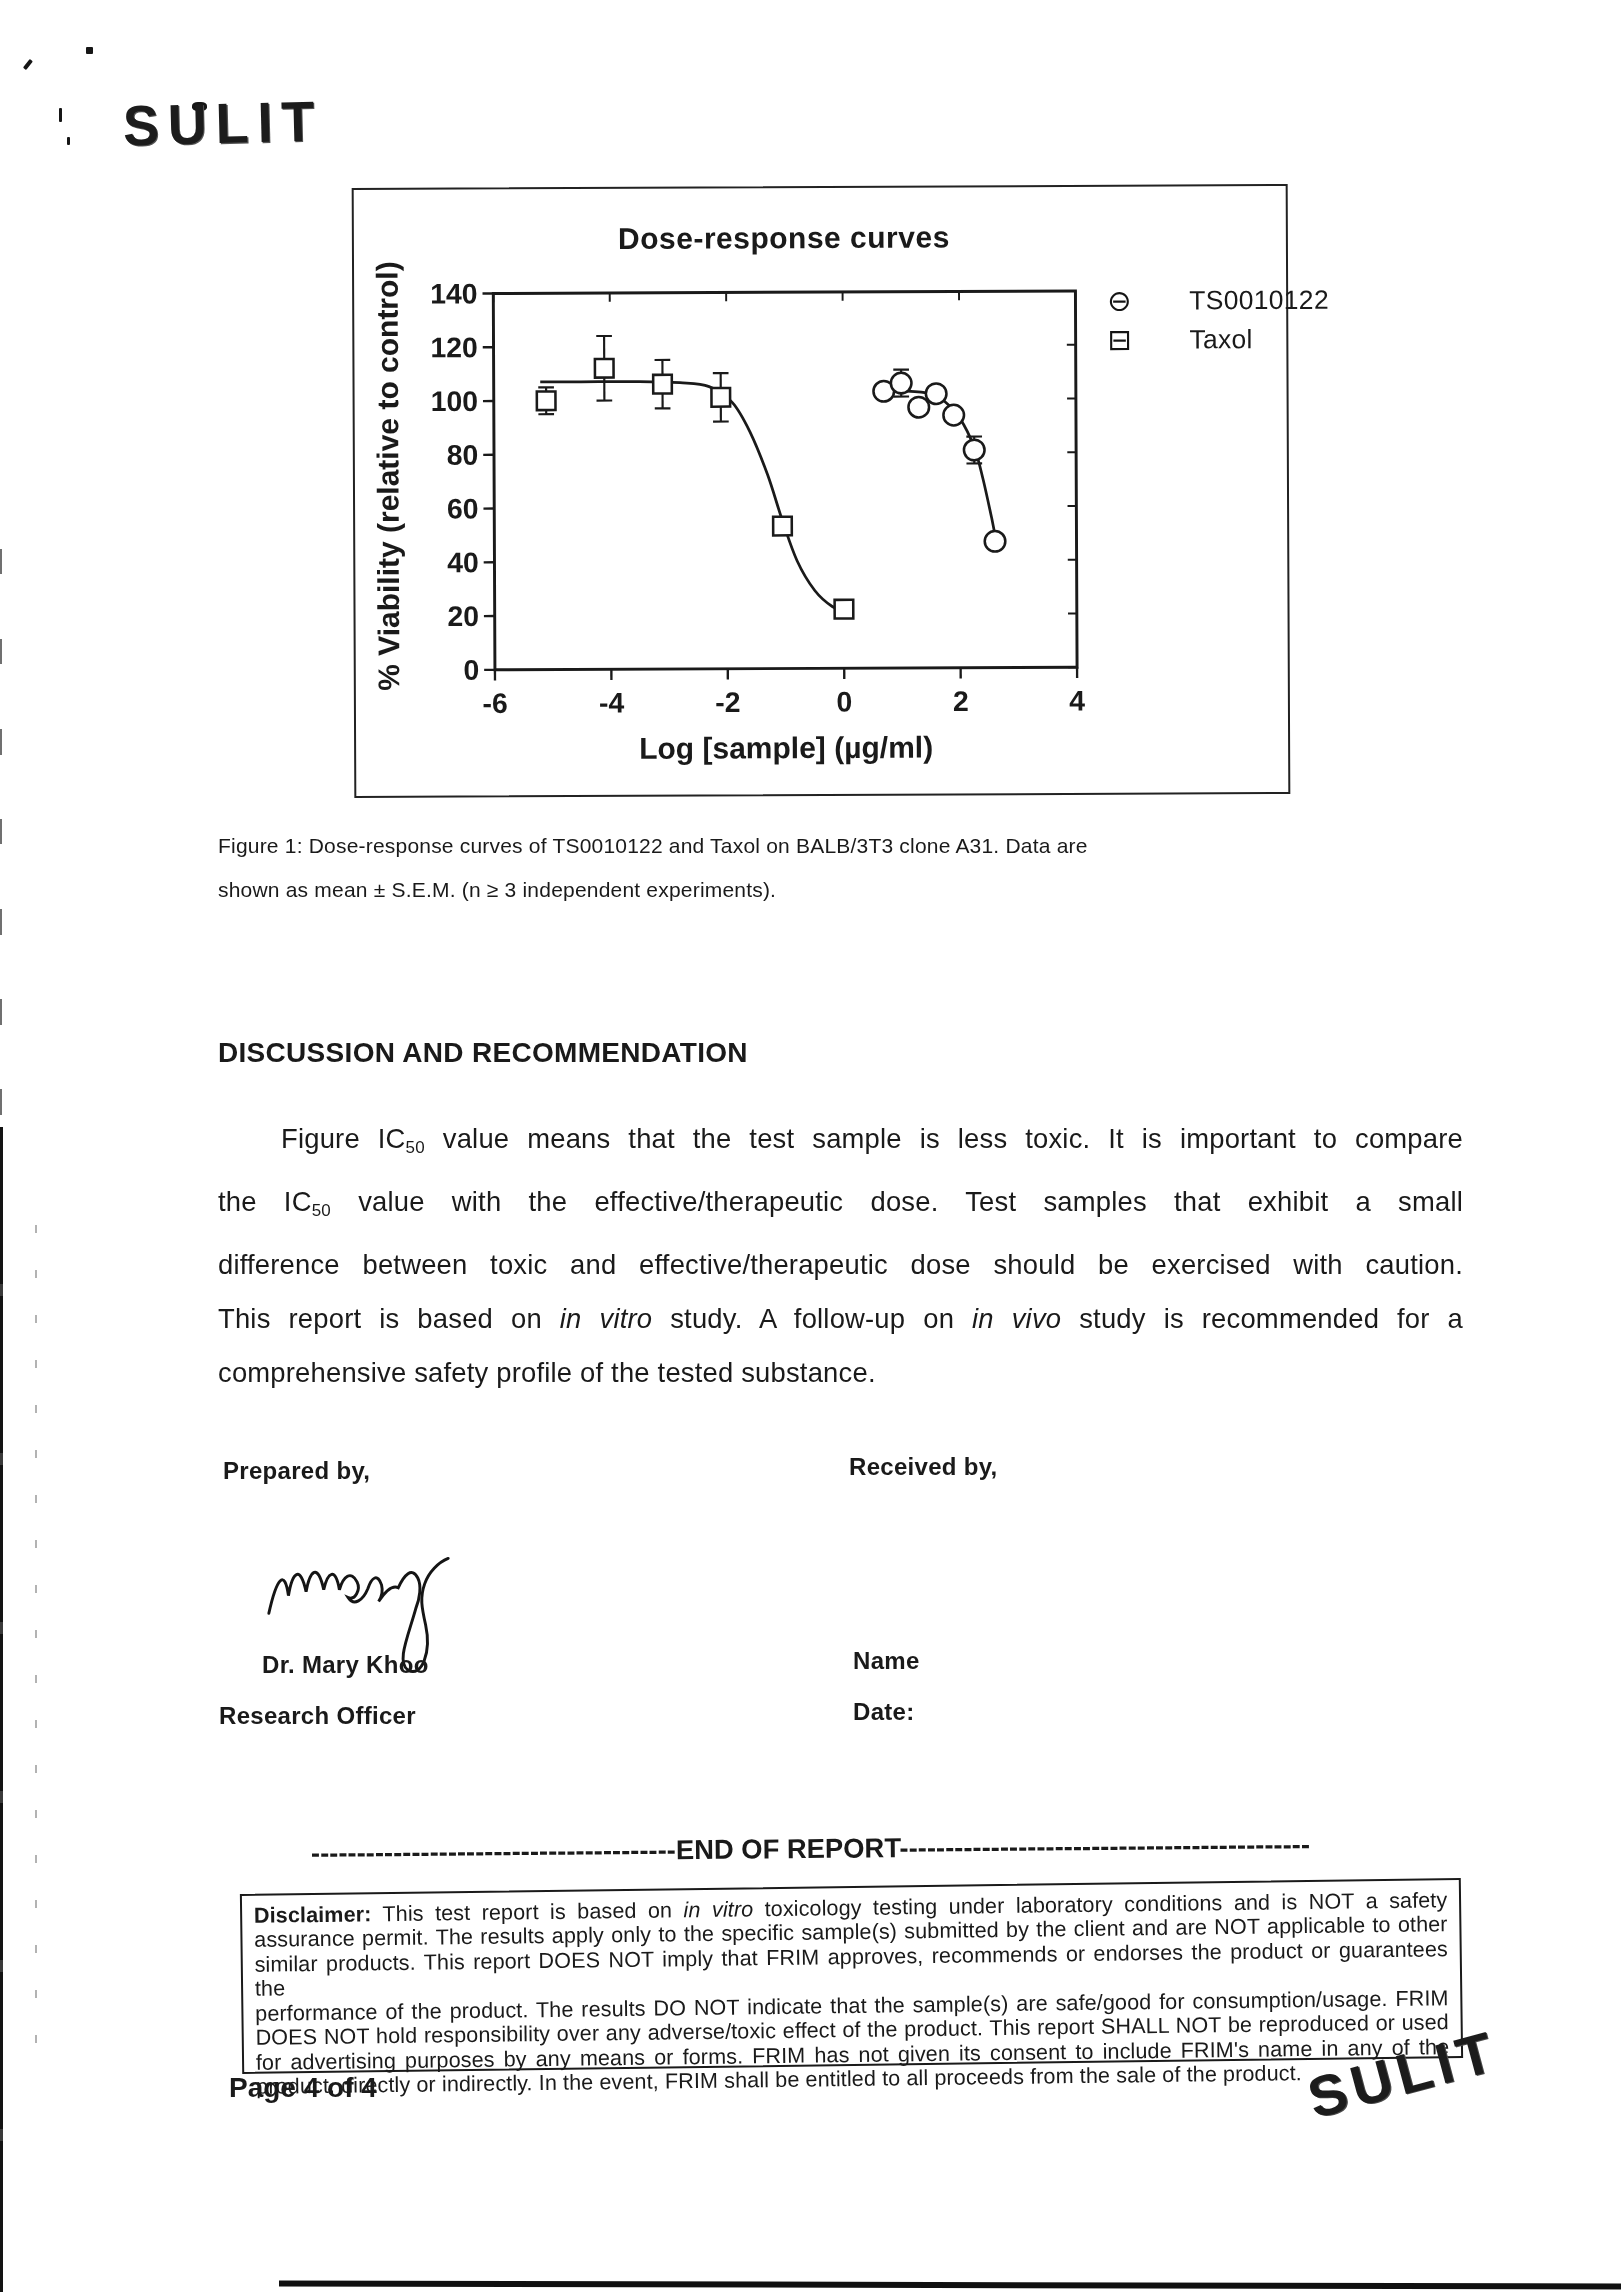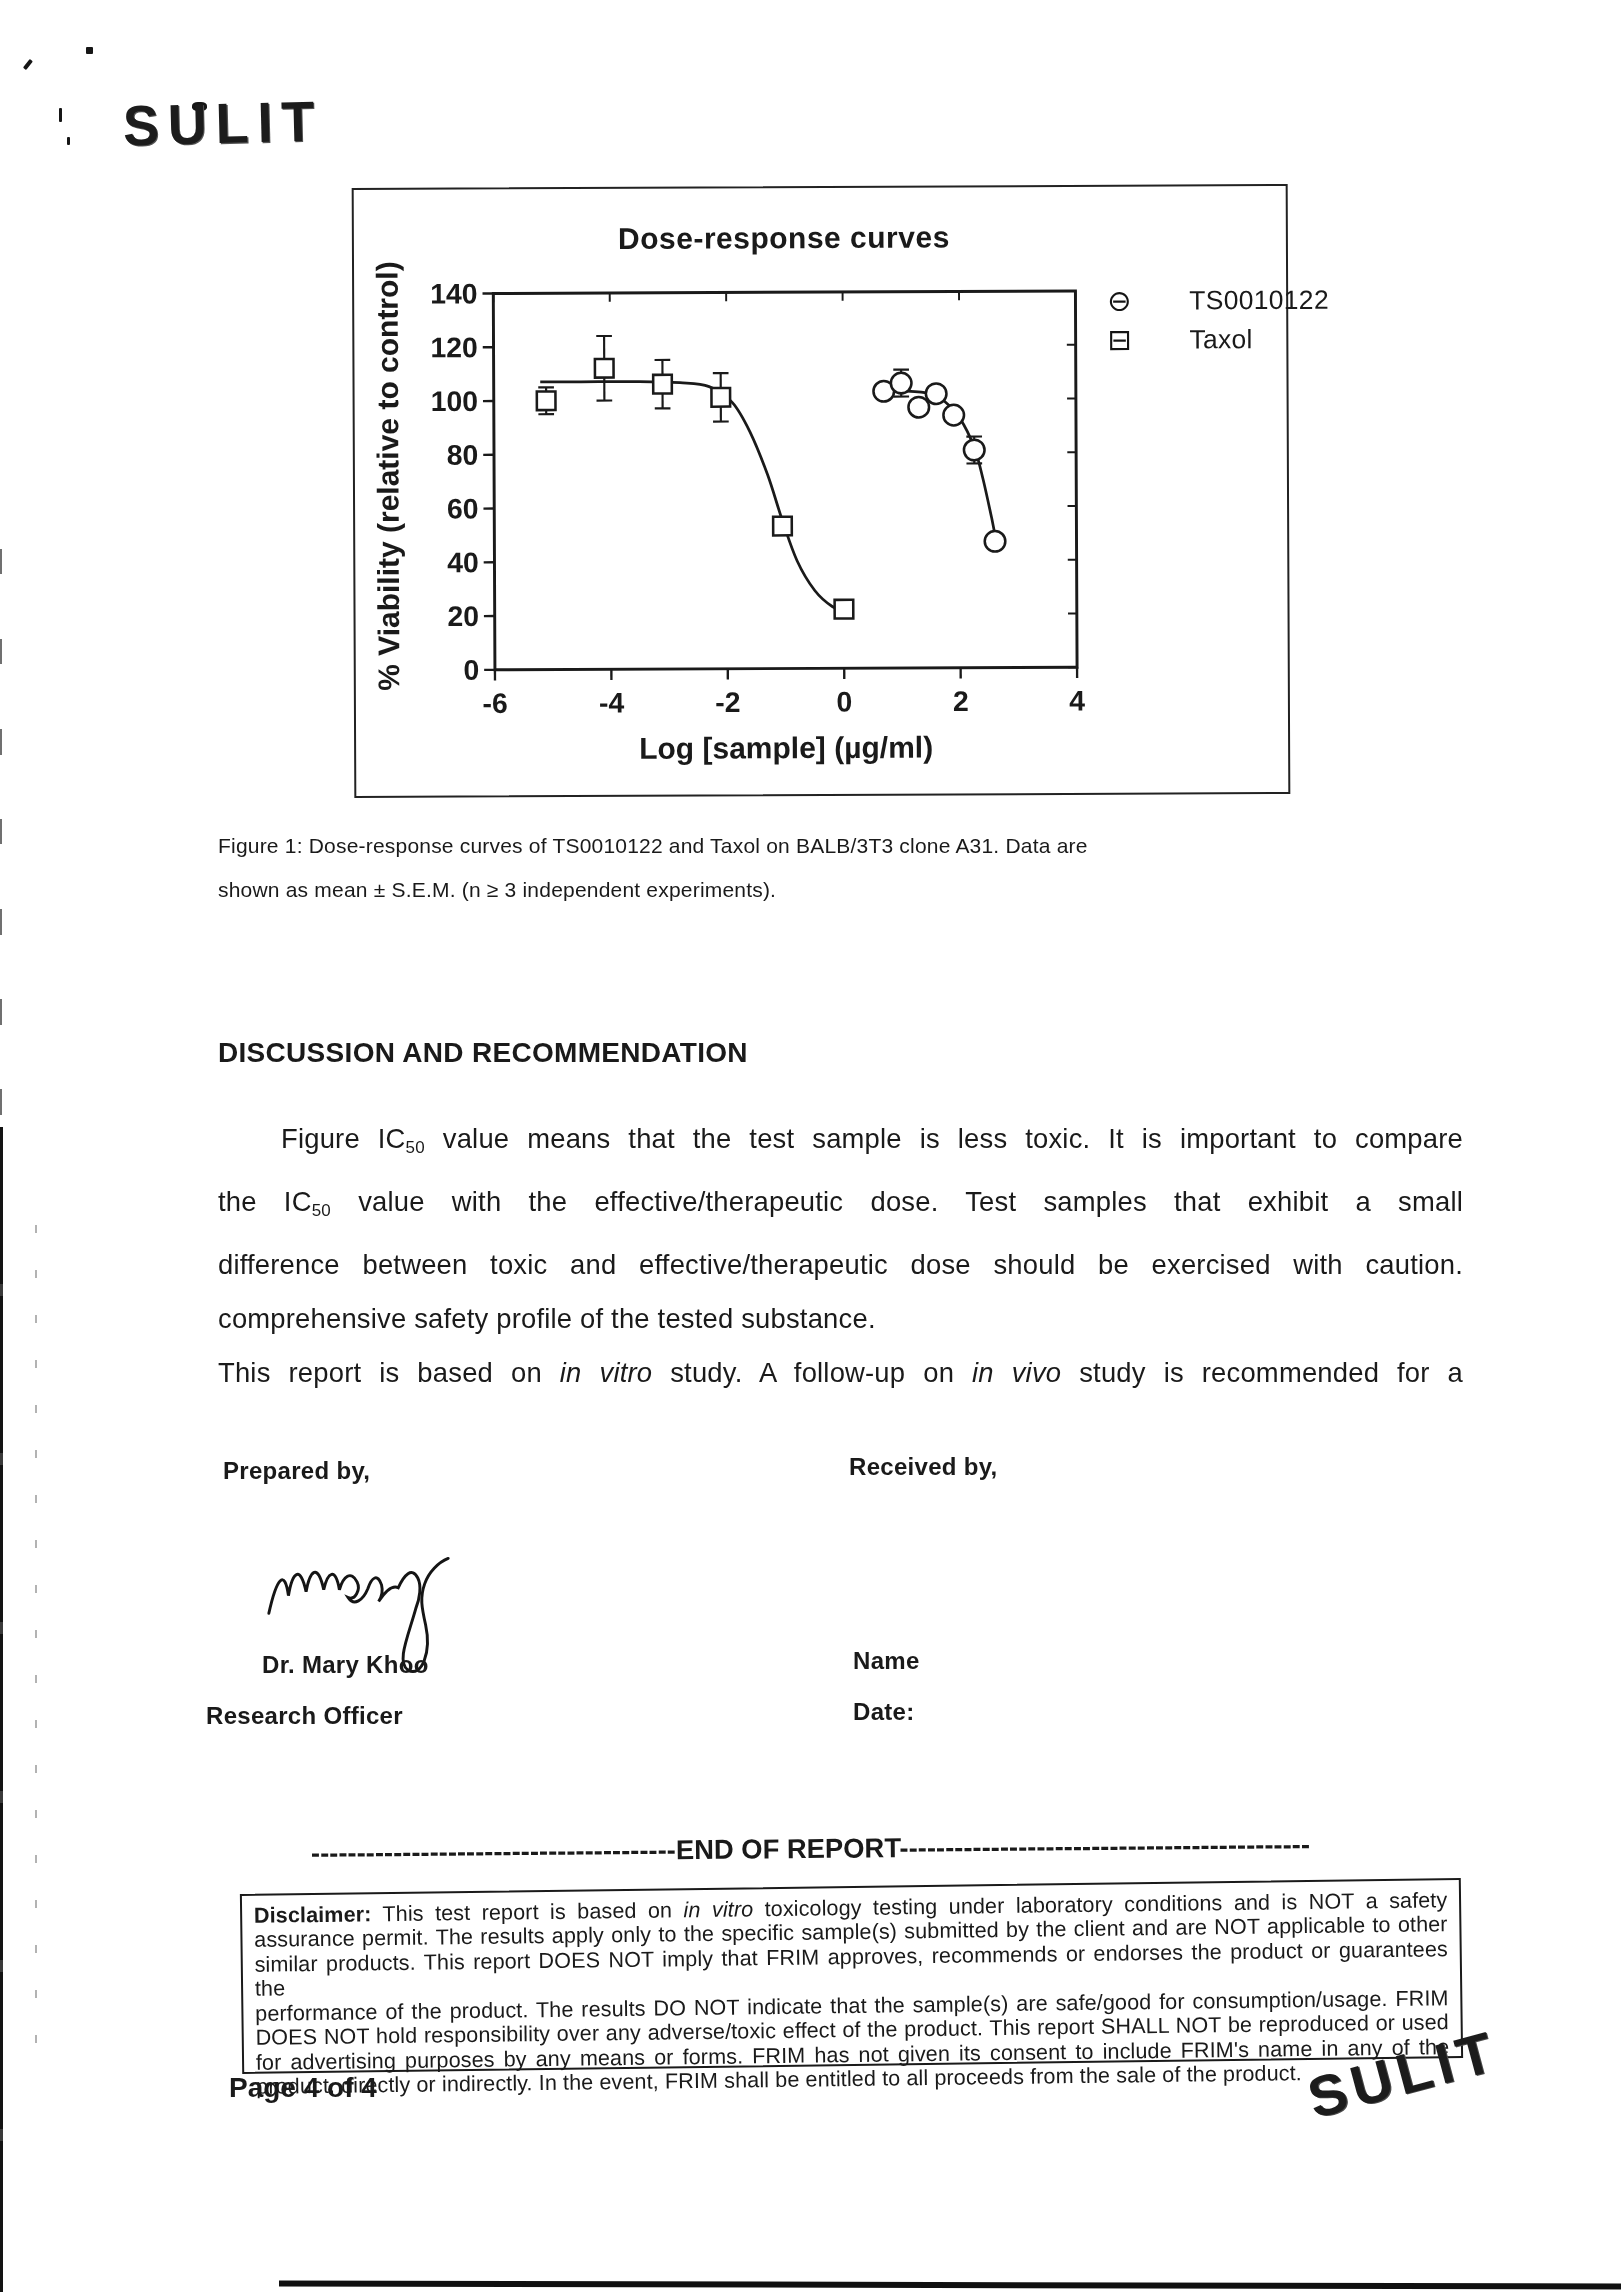--- a/index.html
+++ b/index.html
@@ -184,22 +184,22 @@
   <div class="abs caption">
       <div>Figure 1: Dose-response curves of TS0010122 and Taxol on BALB/3T3 clone A31. Data are</div>
       <div>shown as mean ± S.E.M. (n ≥ 3 independent experiments).</div>
     </div>
 
   <div class="abs heading">DISCUSSION AND RECOMMENDATION</div>
   <div class="abs paragraph">
       <div class="rline ind"><span>Figure IC</span><span class="sub">50</span><span> value means that the test sample is less toxic. It is important to compare</span></div>
       <div class="rline"><span>the IC</span><span class="sub">50</span><span> value with the effective/therapeutic dose. Test samples that exhibit a small</span></div>
       <div class="rline"><span>difference between toxic and effective/therapeutic dose should be exercised with caution.</span></div>
+      <div class="rline"><span>This report is based on </span><span class="it">in vitro</span><span> study. A follow-up on </span><span class="it">in vivo</span><span> study is recommended for a</span></div>
       <div class="rline last"><span>comprehensive safety profile of the tested substance.</span></div>
-      <div class="rline"><span>This report is based on </span><span class="it">in vitro</span><span> study. A follow-up on </span><span class="it">in vivo</span><span> study is recommended for a</span></div>
     </div>
 
   <div class="abs label-bold" style="left:223px;top:1457px;">Prepared by,</div>
   <div class="abs label-bold" style="left:849px;top:1453px;">Received by,</div>
 
   <svg class="abs signature" width="196" height="147" viewBox="0 0 200 150">
     <g fill="none" stroke="#151515" stroke-width="3" stroke-linecap="round">
       <path d="M8 98
                C16 62 24 52 28 80
                C32 56 40 48 46 76
@@ -215,21 +215,21 @@
                C164 70 162 83 158 93
                C150 122 138 148 150 156" transform="translate(0,-12)"></path>
       <path d="M150 144
                C164 152 174 126 168 98
                C164 80 162 70 167 56
                C171 44 181 34 191 30"></path>
     </g>
   </svg>
 
   <div class="abs label-bold" style="left:223px;top:1651px;margin-left:39px;">Dr. Mary Khoo</div>
-  <div class="abs label-bold" style="left:206px;top:1702px;">Research Officer</div>
+  <div class="abs label-bold" style="left:219px;top:1702px;">Research Officer</div>
   <div class="abs label-bold" style="left:853px;top:1647px;">Name</div>
   <div class="abs label-bold" style="left:853px;top:1698px;">Date:</div>
 
   <div class="abs end-line"><span>----------------------------------------</span><span>END OF REPORT</span><span>---------------------------------------------</span></div>
 
   <div class="abs disclaimer-box">
       <div class="rline"><span class="bd">Disclaimer:</span><span> This test report is based on </span><span class="it">in vitro</span><span> toxicology testing under laboratory conditions and is NOT a safety</span></div>
       <div class="rline"><span>assurance permit. The results apply only to the specific sample(s) submitted by the client and are NOT applicable to other</span></div>
       <div class="rline"><span>similar products. This report DOES NOT imply that FRIM approves, recommends or endorses the product or guarantees the</span></div>
       <div class="rline"><span>performance of the product. The results DO NOT indicate that the sample(s) are safe/good for consumption/usage. FRIM</span></div>

